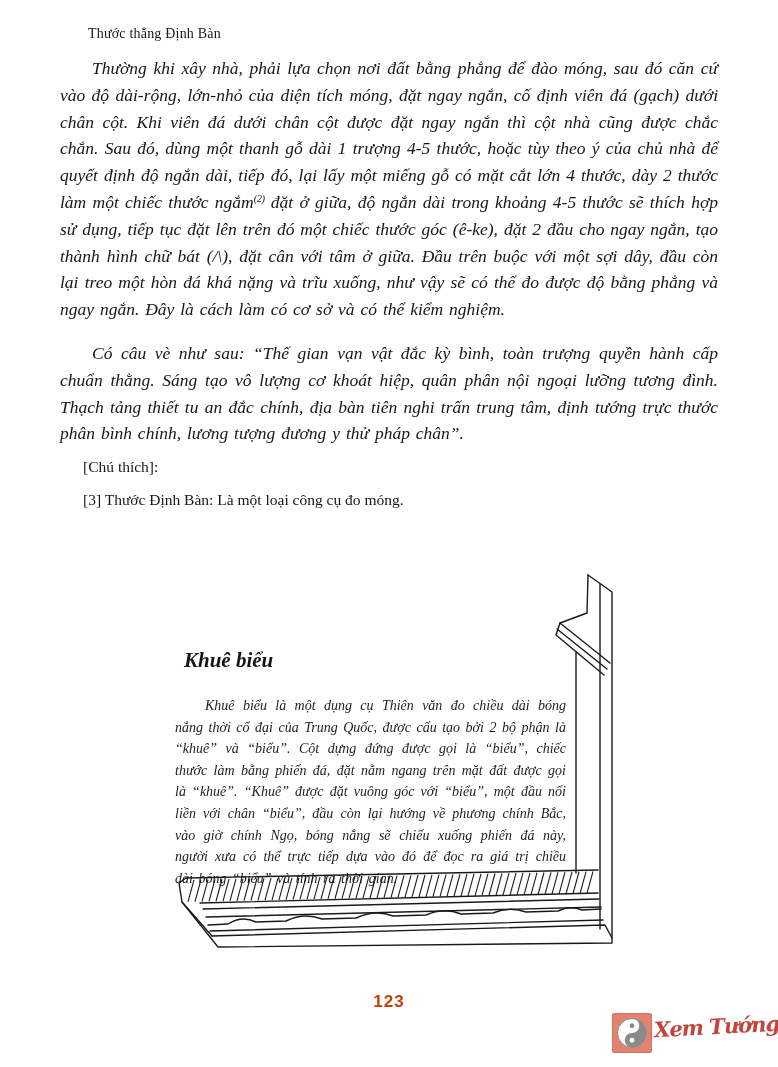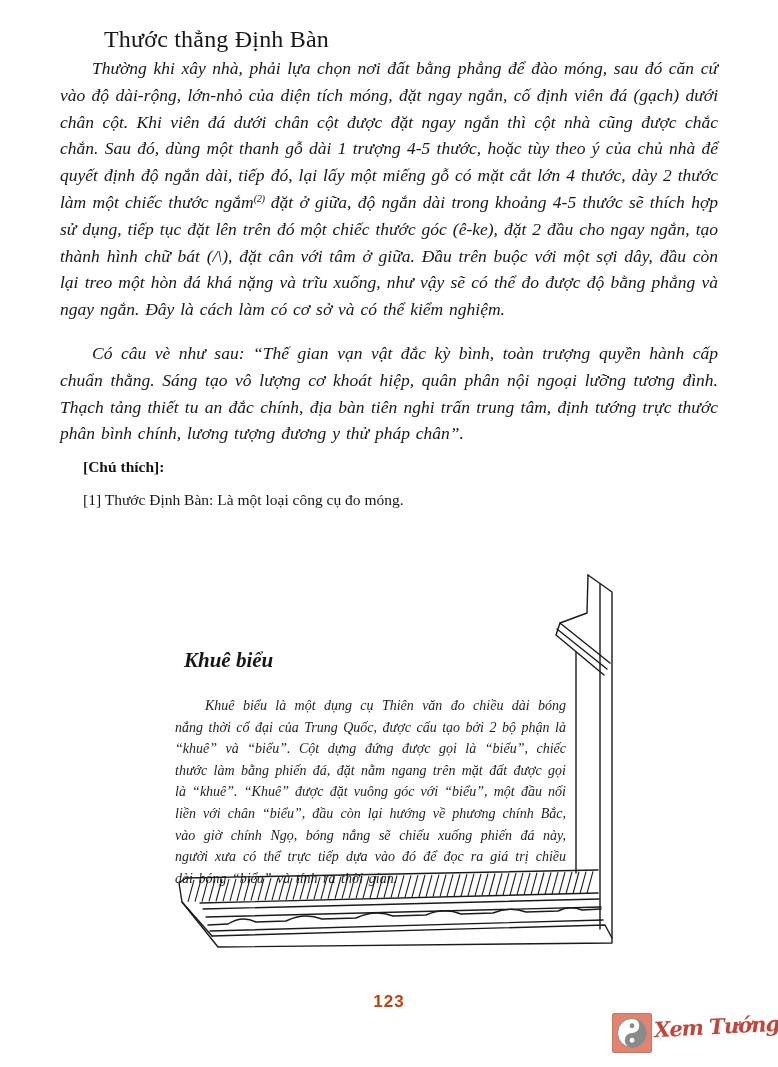--- a/index.html
+++ b/index.html
@@ -3,34 +3,34 @@
 <meta charset="utf-8">
 <style>
   html,body{margin:0;padding:0;}
   body{
     width:778px;height:1067px;position:relative;background:#ffffff;
     font-family:"Liberation Serif","DejaVu Serif",serif;color:#161616;
     overflow:hidden;
   }
   .abs{position:absolute;}
   .page-title{
-    left:104px;top:26px;font-size:24px;letter-spacing:.2px;
+    left:88px;top:26px;font-size:14px;letter-spacing:.2px;
   }
   .body-para{
     left:60px;width:658px;text-align:justify;text-indent:32px;
     font-size:17.5px;line-height:26.8px;word-spacing:1.5px;font-style:italic;
   }
   .para1{top:55px;}
   .para2{top:340px;}
   sup.fnref{font-size:10.5px;line-height:0;vertical-align:6px;letter-spacing:-.5px;}
   .footnotes{
     left:58px;top:454px;width:662px;font-size:15.5px;line-height:26.5px;
   }
   .footnotes p{margin:0 0 6px 0;text-indent:25px;text-align:justify;}
-  .fn-heading{font-weight:bold;}
+  .fn-heading{font-weight:normal;}
   .fig-caption{
     left:184px;top:648px;font-size:21px;font-weight:bold;font-style:italic;
   }
   .fig-desc{
     left:175px;top:695px;width:391px;font-size:14px;font-style:italic;
     line-height:21.6px;text-align:justify;text-indent:30px;word-spacing:2px;
     color:#1d1d1d;
   }
   .illustration{left:160px;top:565px;}
   .page-number{
@@ -55,21 +55,21 @@
 <body>
 
 <div class="abs page-title">Thước thẳng Định Bàn</div>
 
 <div class="abs body-para para1"><span>Thường khi xây nhà, phải lựa chọn nơi đất bằng phẳng để đào móng, sau đó căn cứ vào độ dài-rộng, lớn-nhỏ của diện tích móng, đặt ngay ngắn, cố định viên đá (gạch) dưới chân cột. Khi viên đá dưới chân cột được đặt ngay ngắn thì cột nhà cũng được chắc chắn. Sau đó, dùng một thanh gỗ dài 1 trượng 4-5 thước, hoặc tùy theo ý của chủ nhà để quyết định độ ngắn dài, tiếp đó, lại lấy một miếng gỗ có mặt cắt lớn 4 thước, dày 2 thước làm một chiếc thước ngắm</span><sup class="fnref">(2)</sup><span> đặt ở giữa, độ ngắn dài trong khoảng 4-5 thước sẽ thích hợp sử dụng, tiếp tục đặt lên trên đó một chiếc thước góc (ê-ke), đặt 2 đầu cho ngay ngắn, tạo thành hình chữ bát (/\), đặt cân với tâm ở giữa. Đầu trên buộc với một sợi dây, đầu còn lại treo một hòn đá khá nặng và trĩu xuống, như vậy sẽ có thể đo được độ bằng phẳng và ngay ngắn. Đây là cách làm có cơ sở và có thể kiểm nghiệm.</span></div>
 
 <div class="abs body-para para2">Có câu vè như sau: “Thế gian vạn vật đắc kỳ bình, toàn trượng quyền hành cấp chuẩn thằng. Sáng tạo vô lượng cơ khoát hiệp, quân phân nội ngoại lưỡng tương đình. Thạch tảng thiết tu an đắc chính, địa bàn tiên nghi trấn trung tâm, định tướng trực thước phân bình chính, lương tượng đương y thử pháp chân”.</div>
 
 <div class="abs footnotes">
   <p class="fn-heading">[Chú thích]:</p>
-  <p>[1] Thước Định Bàn: Là một loại công cụ đo móng.</p>
+  <p>[3] Thước Định Bàn: Là một loại công cụ đo móng.</p>
 </div>
 
 <div class="abs fig-caption">Khuê biểu</div>
 <div class="abs fig-desc">Khuê biểu là một dụng cụ Thiên văn đo chiều dài bóng nắng thời cổ đại của Trung Quốc, được cấu tạo bởi 2 bộ phận là “khuê” và “biểu”. Cột dựng đứng được gọi là “biểu”, chiếc thước làm bằng phiến đá, đặt nằm ngang trên mặt đất được gọi là “khuê”. “Khuê” được đặt vuông góc với “biểu”, một đầu nối liền với chân “biểu”, đầu còn lại hướng về phương chính Bắc, vào giờ chính Ngọ, bóng nắng sẽ chiếu xuống phiến đá này, người xưa có thể trực tiếp dựa vào đó để đọc ra giá trị chiều dài bóng “biểu” và tính ra thời gian.</div>
 
 <svg class="abs illustration" width="520" height="400" viewBox="0 0 520 400" aria-hidden="true">
   <g stroke="#1a1a1a" stroke-width="1.4" fill="none" stroke-linejoin="round" stroke-linecap="round">
 
     <path d="M428,10 L452,27 L452,378 L58,382 L22,337 L19,318 L26,313"></path>
 

